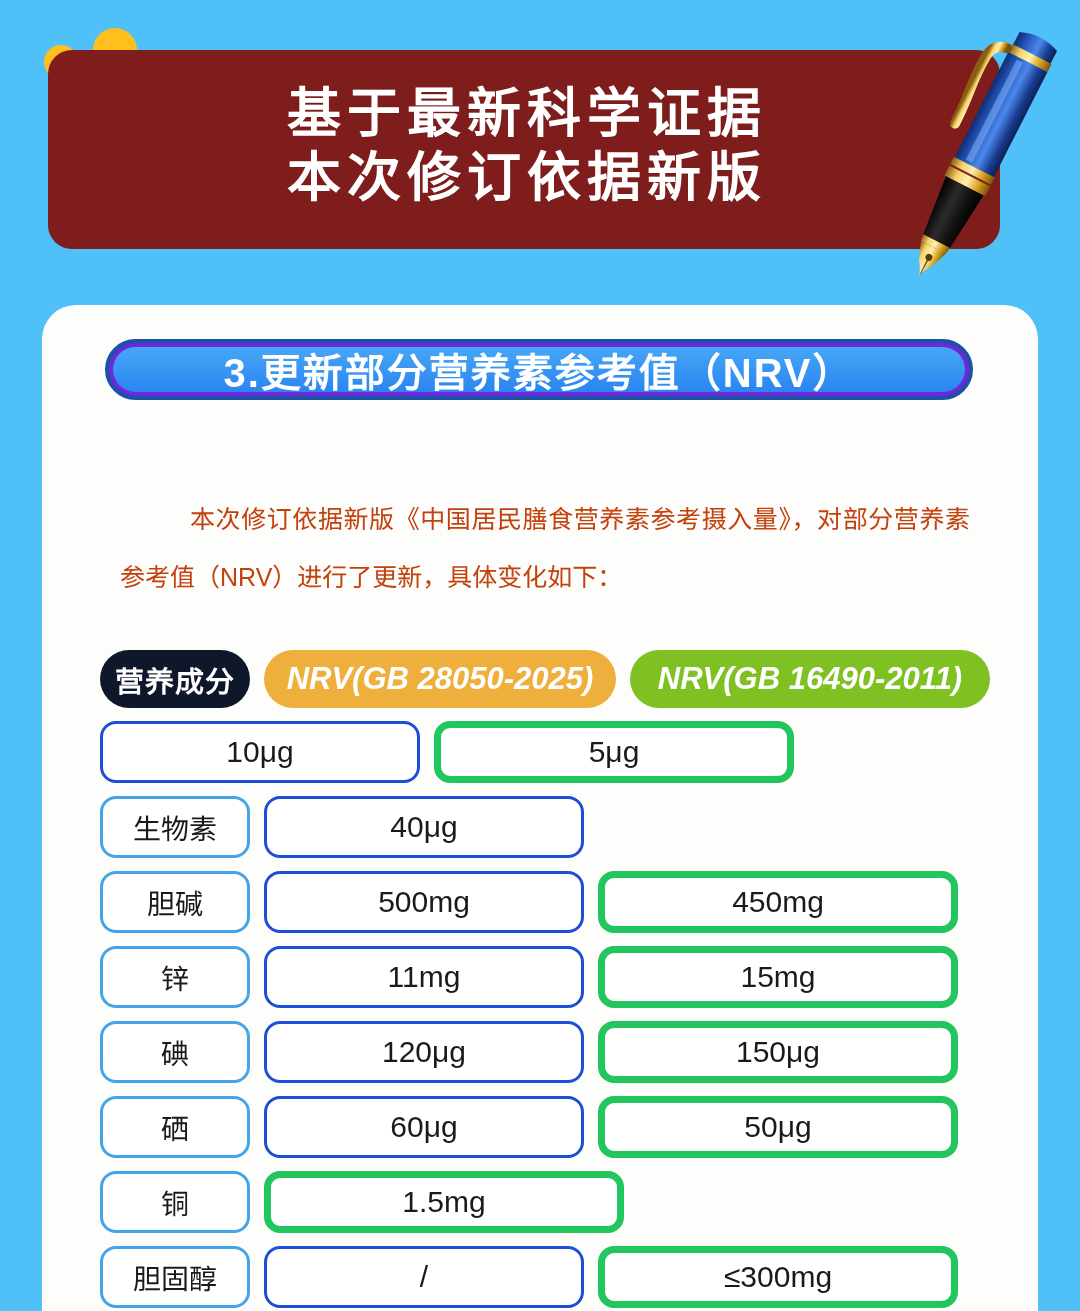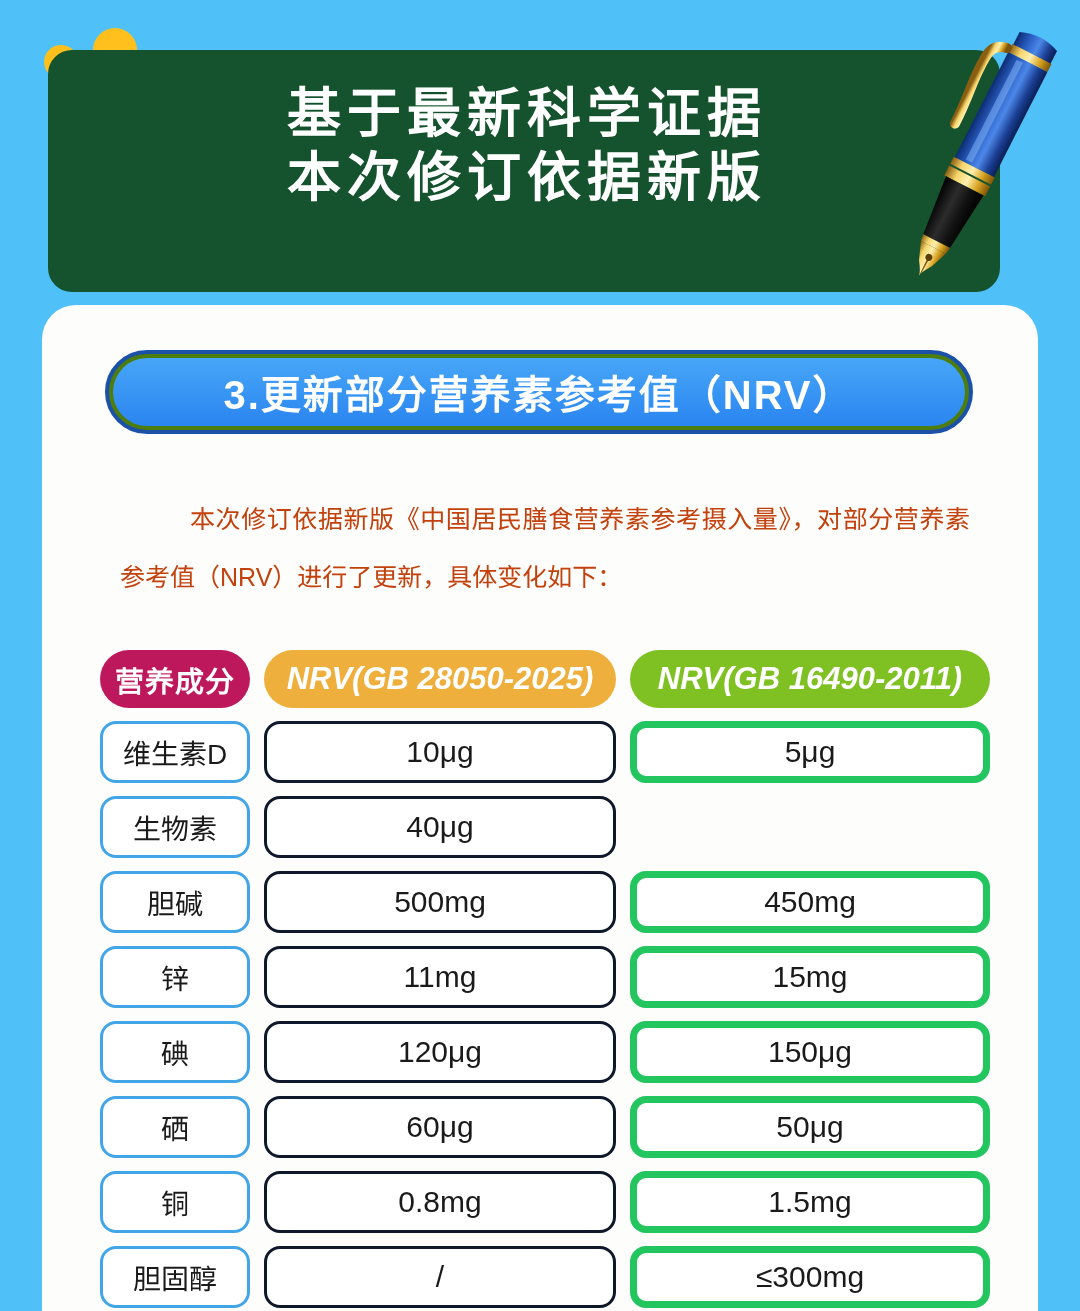--- a/index.html
+++ b/index.html
@@ -11,22 +11,22 @@
     -webkit-font-smoothing:antialiased;
   }
 
   
   .dot{position:absolute;border-radius:50%;background:#FFC01E;}
   #dot-small{left:44px;top:45px;width:34px;height:34px;}
   #dot-large{left:93px;top:28px;width:44px;height:44px;}
 
   
   #banner{
-    position:absolute;left:48px;top:50px;width:952px;height:242px;
-    background:#14532d;border-radius:24px;text-decoration:underline;
+    position:absolute;left:48px;top:50px;width:952px;height:199px;
+    background:#7f1d1d;border-radius:24px;text-decoration:underline;
   }
   #banner-title{
     position:absolute;left:0;top:0;width:952px;height:190px;
     display:flex;flex-direction:column;align-items:center;justify-content:center;
     gap:2px;
   }
   #banner-title .bline{
     color:#FFFFFF;font-size:54px;line-height:62px;font-weight:bold;
     letter-spacing:6px;text-indent:6px;white-space:nowrap;
     text-shadow:0 1px 0 rgba(0,0,0,.06);
@@ -36,23 +36,23 @@
   #pen{position:absolute;left:885px;top:18px;width:195px;height:268px;}
 
   
   #card{
     position:absolute;left:42px;top:305px;width:996px;height:1040px;
     background:#FDFDFB;border-radius:34px;
   }
 
   
   #section-title{
-    position:absolute;left:63px;top:45px;width:868px;height:84px;
+    position:absolute;left:63px;top:34px;width:868px;height:61px;
     border:4px solid #1B52A8;border-radius:44px;
-    box-sizing:border-box;padding:4px;background:#4d7c0f;
+    box-sizing:border-box;padding:4px;background:#6d28d9;
   }
   #section-title-inner{
     width:100%;height:100%;border-radius:38px;box-sizing:border-box;
     background:linear-gradient(180deg,#47A6F7 0%,#2A85F0 100%);
     display:flex;align-items:center;justify-content:center;
   }
   #section-title-text{
     color:#FFFFFF;font-size:40px;font-weight:bold;letter-spacing:2px;
     white-space:nowrap;
   }
@@ -67,28 +67,28 @@
   
   #nrv-table{position:absolute;left:58px;top:345px;width:890px;}
   .trow{display:flex;align-items:center;gap:14px;margin-bottom:13px;}
 
   .cell{
     box-sizing:border-box;display:flex;align-items:center;justify-content:center;
     white-space:nowrap;
   }
   
   #thead .cell{height:58px;color:#FFFFFF;font-size:31px;font-style:italic;font-weight:bold;}
-  #thead .c-name{width:150px;border-radius:29px;background:#be185d;font-size:29px;font-style:normal;letter-spacing:1px;}
+  #thead .c-name{width:150px;border-radius:29px;background:#0f172a;font-size:29px;font-style:normal;letter-spacing:1px;}
   #thead .c-2025{width:352px;border-radius:29px;background:#EFAF3C;}
   #thead .c-2011{width:360px;border-radius:29px;background:#7FC023;}
 
   
   .trow.body .cell{height:62px;background:#FFFFFF;font-size:30px;color:#1A1A1A;border-radius:16px;}
   .trow.body .c-name{width:150px;border:3px solid #42A5E8;font-size:28px;}
-  .trow.body .c-2025{width:352px;border:3px solid #0f172a;}
+  .trow.body .c-2025{width:320px;border:3px solid #1d4ed8;}
   .trow.body .c-2011{width:360px;border:7px solid #22c55e;}
 </style>
 </head>
 <body>
 
 <div class="dot" id="dot-small"></div>
 <div class="dot" id="dot-large"></div>
 
 <div id="banner">
   <div id="banner-title">
@@ -160,21 +160,20 @@
 
   <div id="nrv-table">
 
     <div class="trow" id="thead">
       <div class="cell c-name">营养成分</div>
       <div class="cell c-2025">NRV(GB 28050-2025)</div>
       <div class="cell c-2011">NRV(GB 16490-2011)</div>
     </div>
 
     <div class="trow body">
-      <div class="cell c-name">维生素D</div>
       <div class="cell c-2025">10μg</div>
       <div class="cell c-2011">5μg</div>
     </div>
 
     <div class="trow body">
       <div class="cell c-name">生物素</div>
       <div class="cell c-2025">40μg</div>
     </div>
 
     <div class="trow body">
@@ -196,21 +195,20 @@
     </div>
 
     <div class="trow body">
       <div class="cell c-name">硒</div>
       <div class="cell c-2025">60μg</div>
       <div class="cell c-2011">50μg</div>
     </div>
 
     <div class="trow body">
       <div class="cell c-name">铜</div>
-      <div class="cell c-2025">0.8mg</div>
       <div class="cell c-2011">1.5mg</div>
     </div>
 
     <div class="trow body">
       <div class="cell c-name">胆固醇</div>
       <div class="cell c-2025">/</div>
       <div class="cell c-2011">≤300mg</div>
     </div>
 
   </div>

